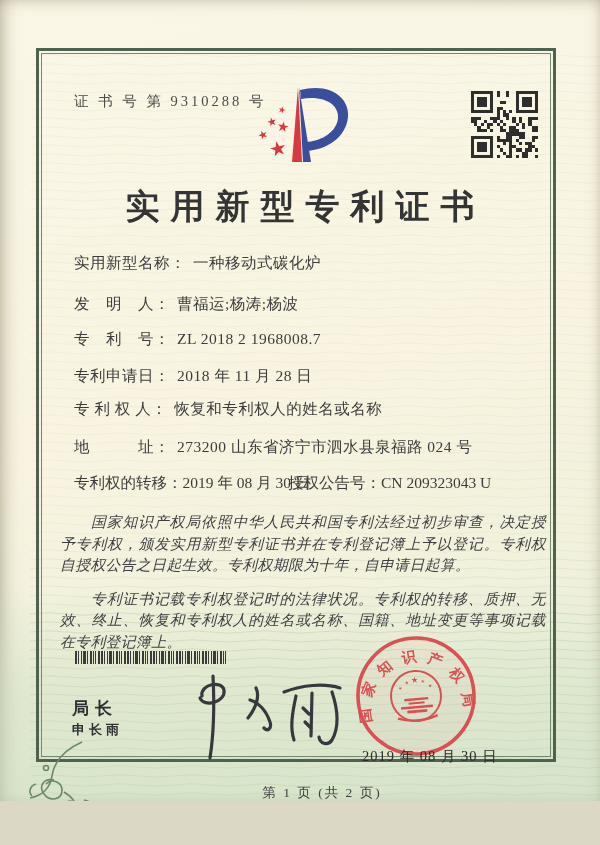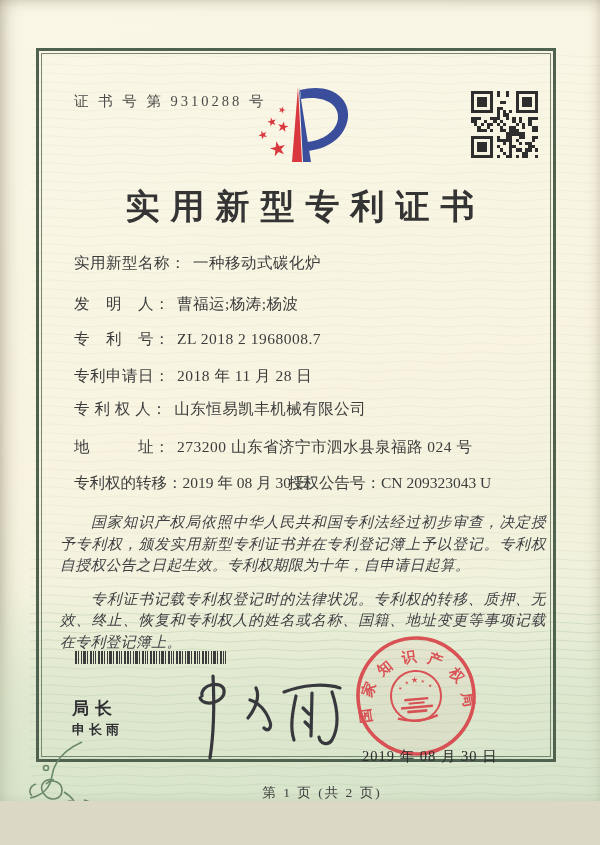--- a/index.html
+++ b/index.html
@@ -373,21 +373,21 @@
   <div class="abs field f1">
     <span>发　明　人：</span><span class="val">曹福运;杨涛;杨波</span>
   </div>
   <div class="abs field f2">
     <span>专　利　号：</span><span class="val">ZL 2018 2 1968008.7</span>
   </div>
   <div class="abs field f3">
     <span>专利申请日：</span><span class="val">2018 年 11 月 28 日</span>
   </div>
   <div class="abs field f4">
-    <span>专 利 权 人：</span><span class="val">山东恒易凯丰机械有限公司</span>
+    <span>专 利 权 人：</span><span class="val">恢复和专利权人的姓名或名称</span>
   </div>
   <div class="abs field f5">
     <span>地　　　址：</span><span class="val">273200 山东省济宁市泗水县泉福路 024 号</span>
   </div>
 
   <div class="abs grant">
     <span>专利权的转移：</span><span class="val">2019 年 08 月 30 日</span>
     <span class="pair2">
       <span>授权公告号：</span><span class="val">CN 209323043 U</span>
     </span>

